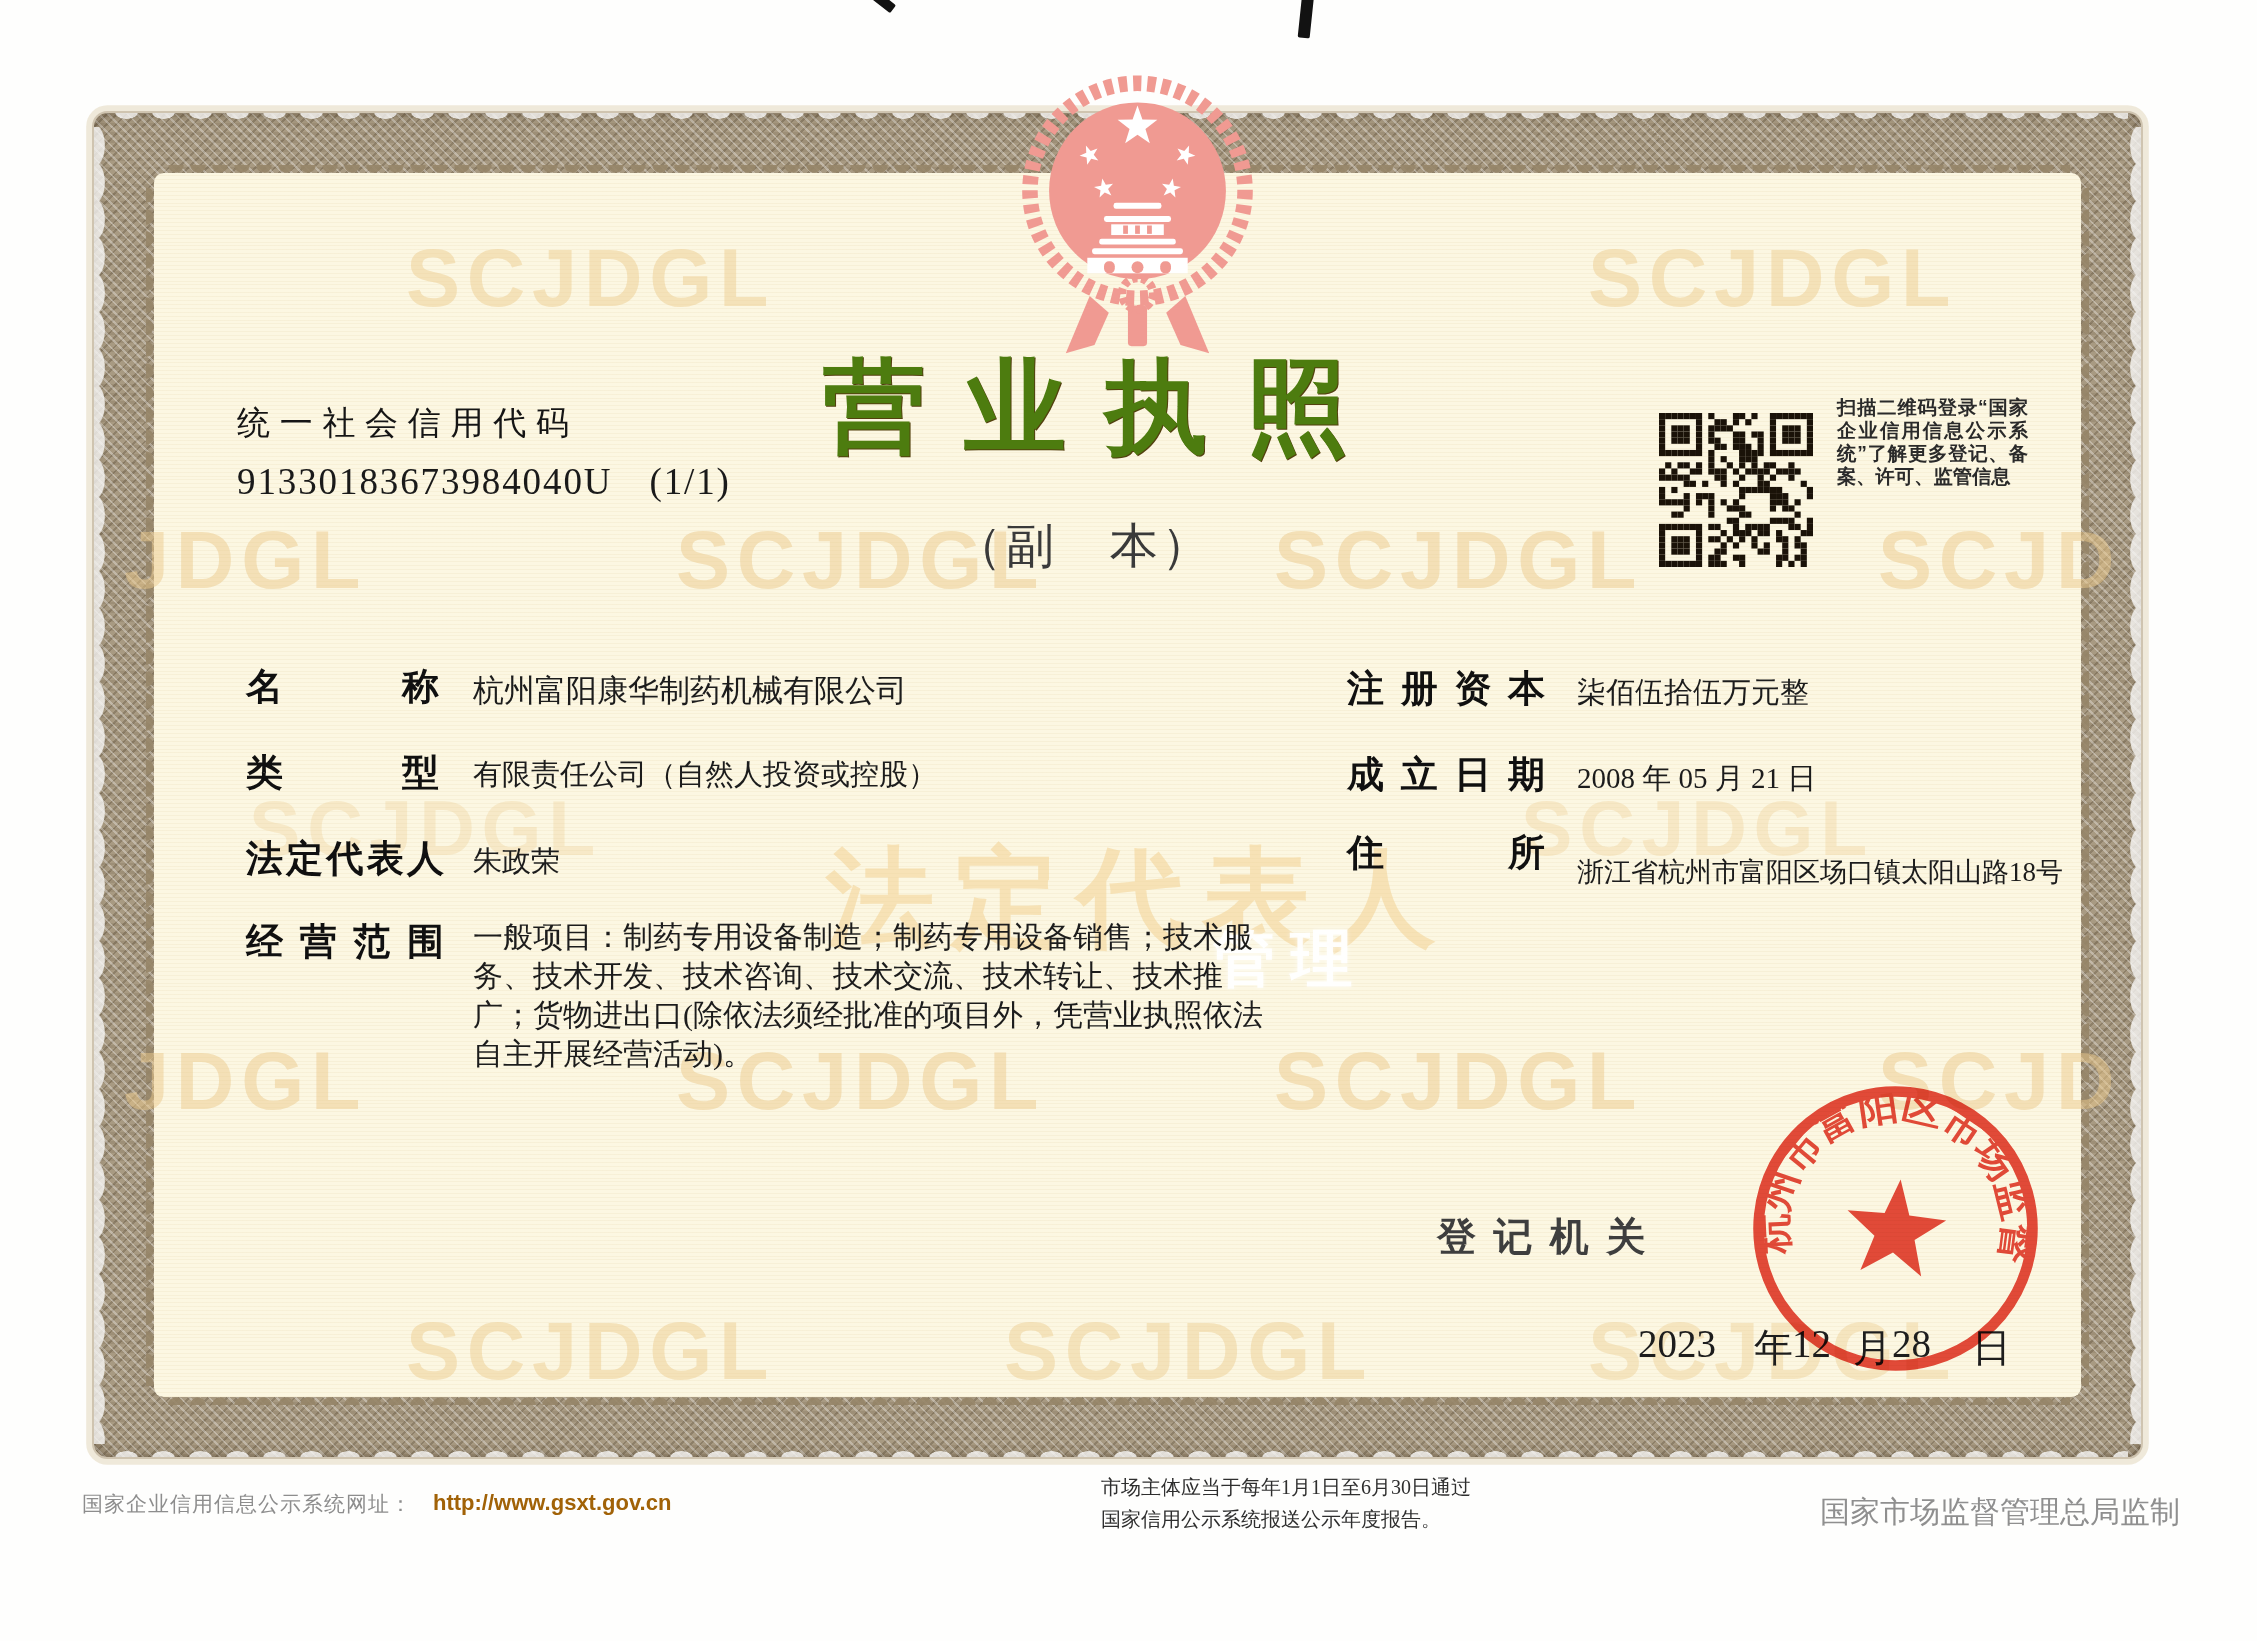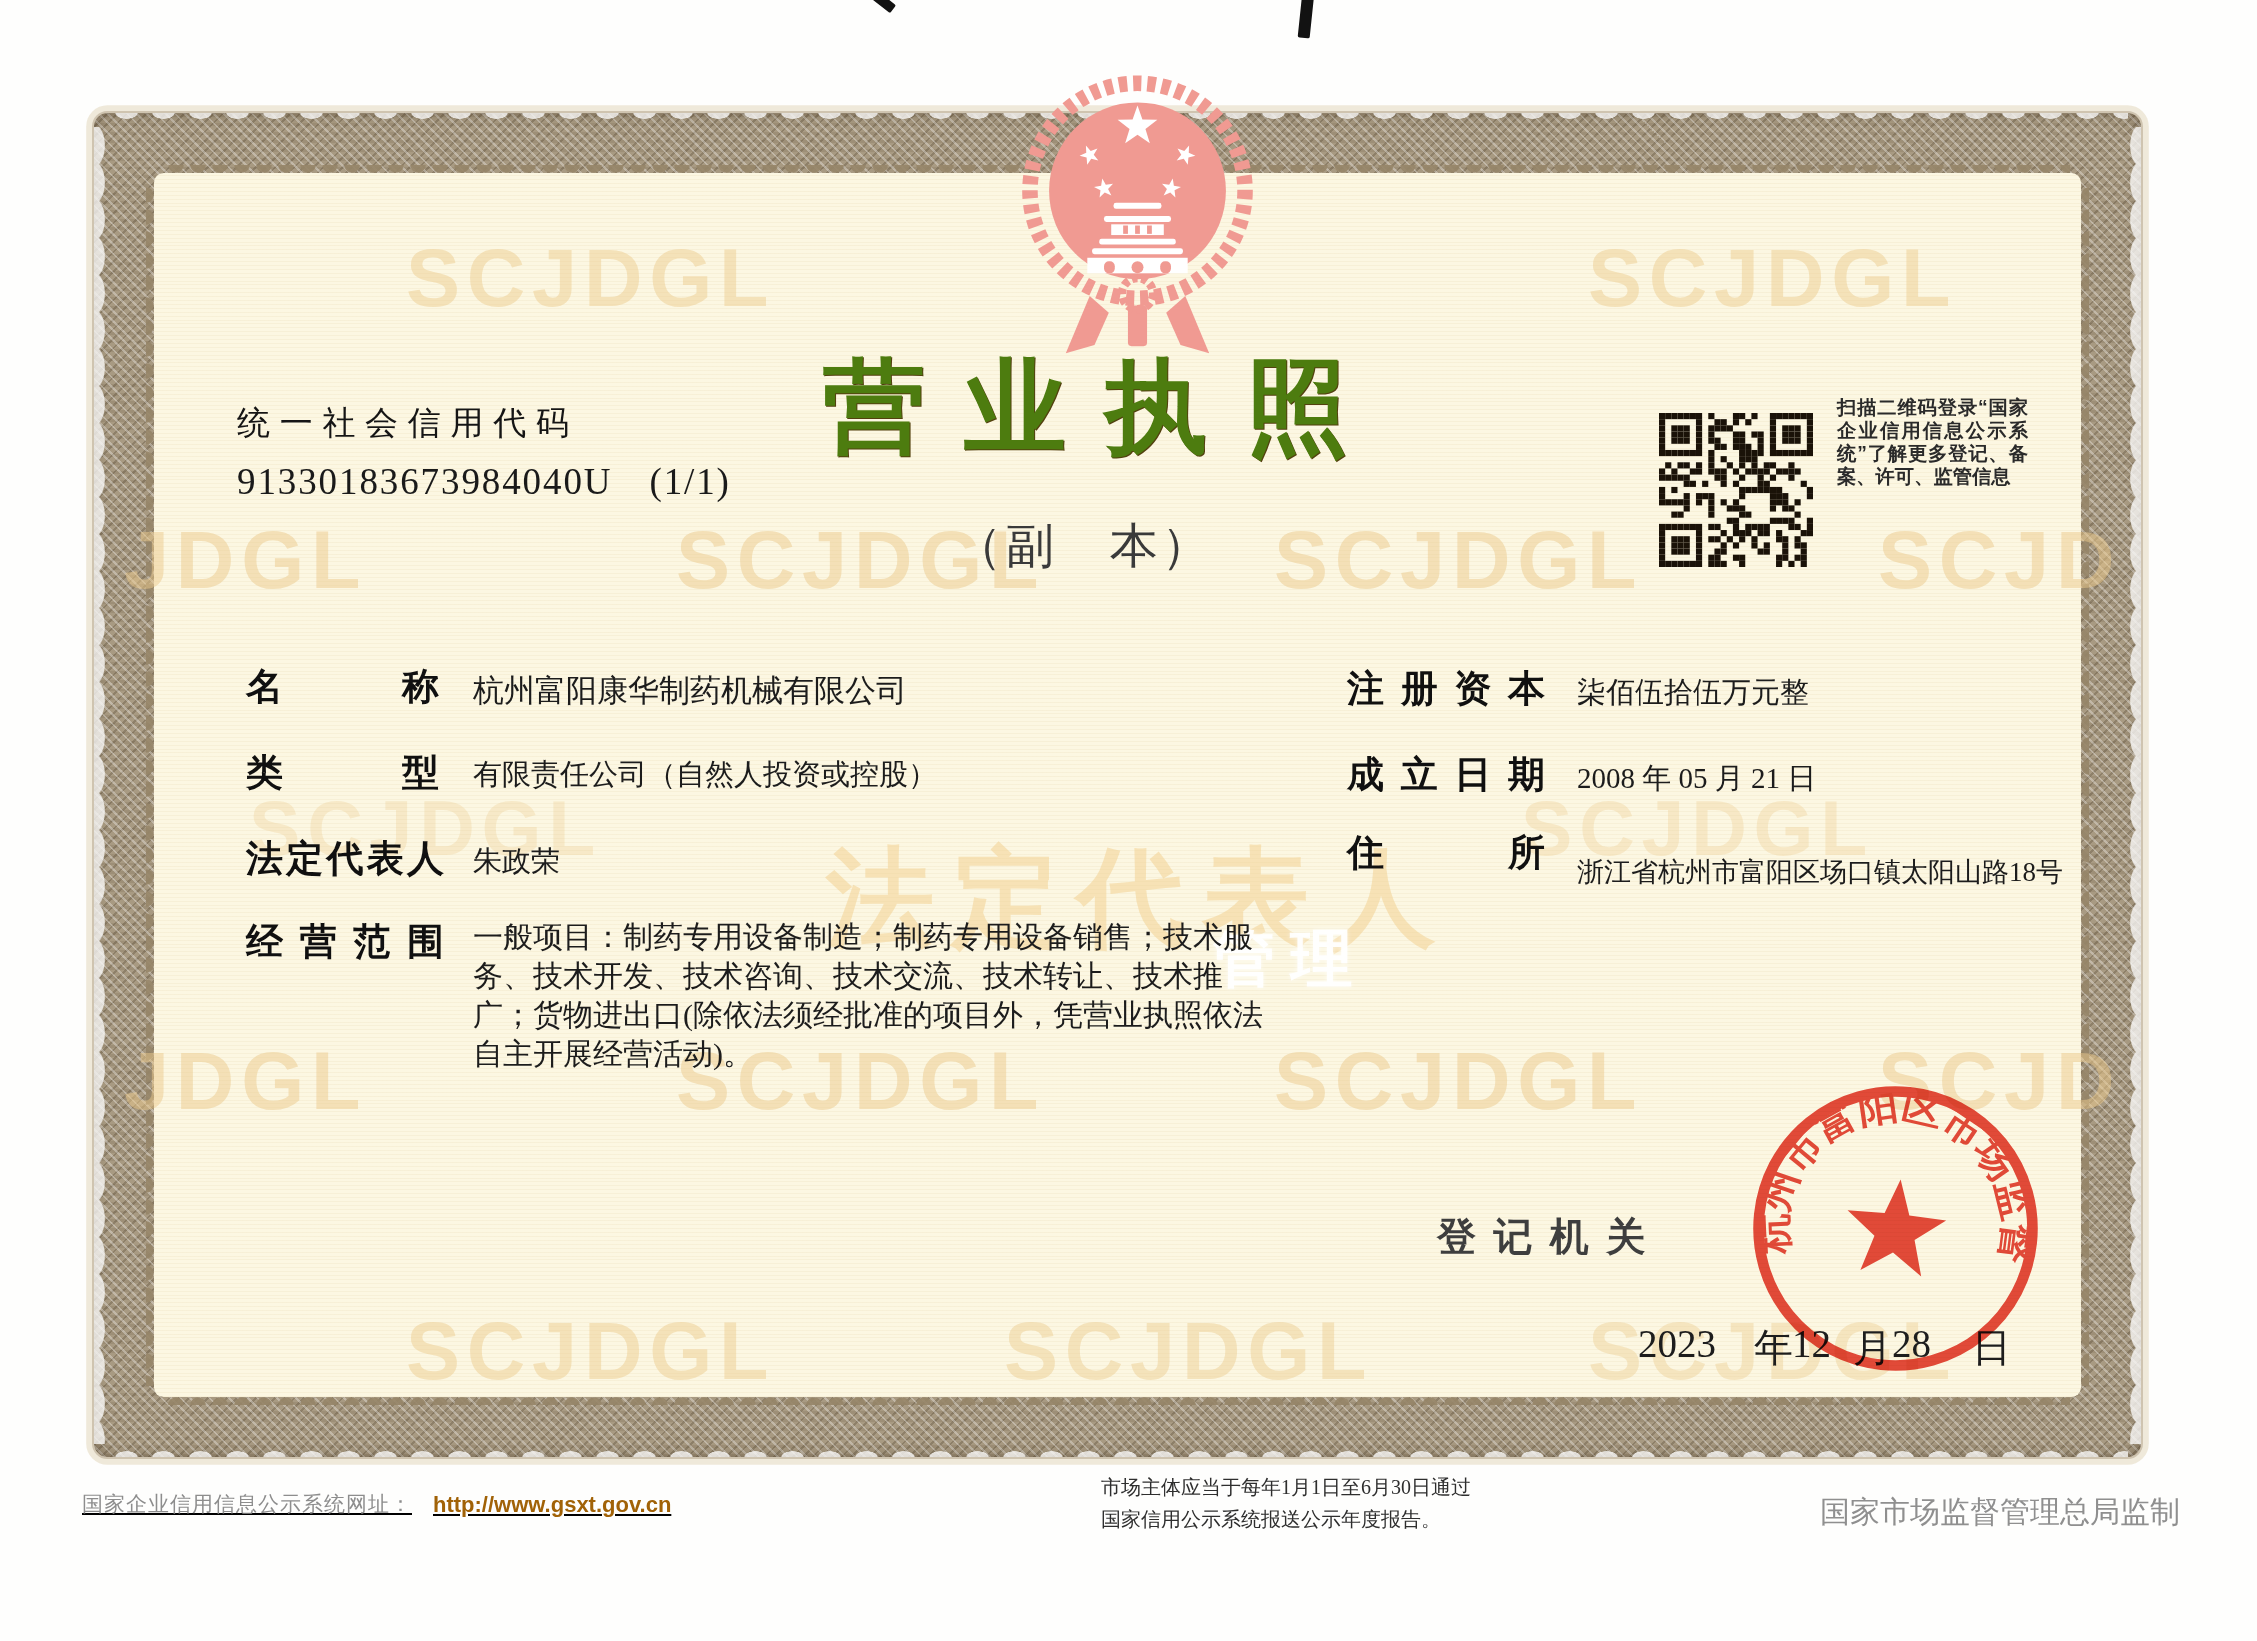--- a/index.html
+++ b/index.html
@@ -48,21 +48,21 @@
   .scope{white-space:normal;width:799px;line-height:39px;}
   .registrar{position:absolute;left:1437px;top:1210px;z-index:3;font-family:"Liberation Sans",sans-serif;font-weight:700;font-size:39px;letter-spacing:17.4px;color:#3e3e3e;}
   .dateline{position:absolute;left:1638px;top:1321px;width:406px;height:52px;z-index:3;font-size:39px;color:#1d1d1d;}
   .dateline span{position:absolute;top:0;}
 
   
   .emblem{position:absolute;left:1018px;top:66px;z-index:4;}
   .seal{position:absolute;left:1746px;top:1079px;z-index:6;transform:rotate(6deg);opacity:.92;mix-blend-mode:multiply;}
 
   
-  .footer-left{position:absolute;left:82px;top:1490px;z-index:3;display:flex;align-items:flex-end;text-decoration:underline;}
+  .footer-left{position:absolute;left:82px;top:1490px;z-index:3;display:flex;align-items:flex-start;}
   .footer-left .lbl{font-size:21px;color:#8d8d8d;letter-spacing:1px;}
   .footer-left .url{font-family:"Liberation Sans",sans-serif;font-weight:700;font-size:22px;color:#a16207;margin-left:21px;}
   .footer-center{position:absolute;left:1101px;top:1471px;z-index:3;font-size:20px;line-height:32px;color:#2e2e2e;white-space:normal;width:406px;}
   .footer-right{position:absolute;left:1820px;top:1492px;z-index:3;font-size:30px;color:#8f8f8f;}
 
   .artifact{position:absolute;background:#121212;z-index:9;}
   .a1{left:869px;top:-3.9px;width:27px;height:9.7px;transform:rotate(38deg);border-radius:1.9px;}
   .a2{left:1300px;top:-7.7px;width:11.6px;height:46px;transform:rotate(6deg);border-radius:1.9px;}
 </style>
 </head>

